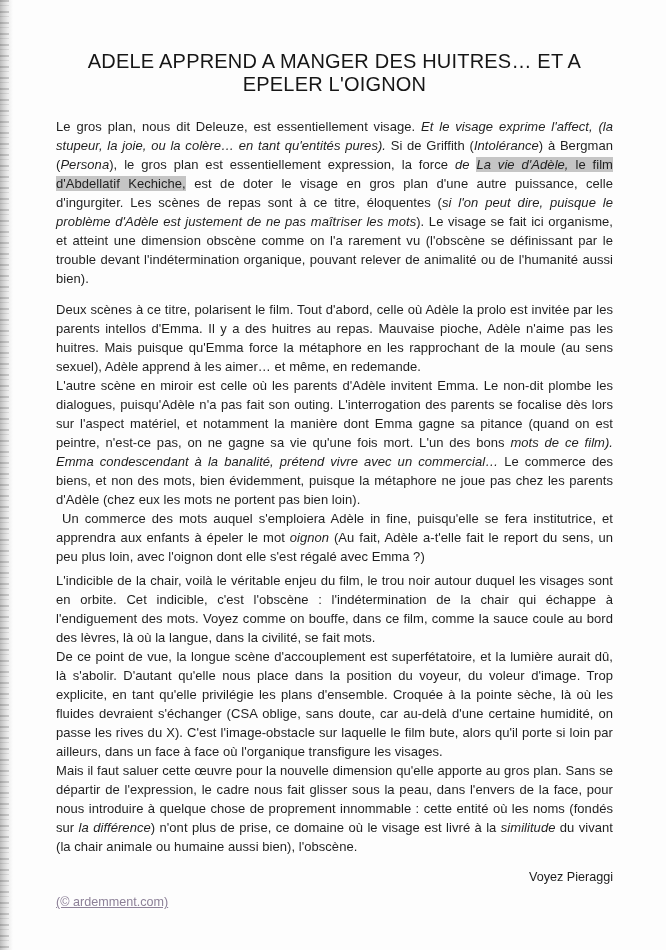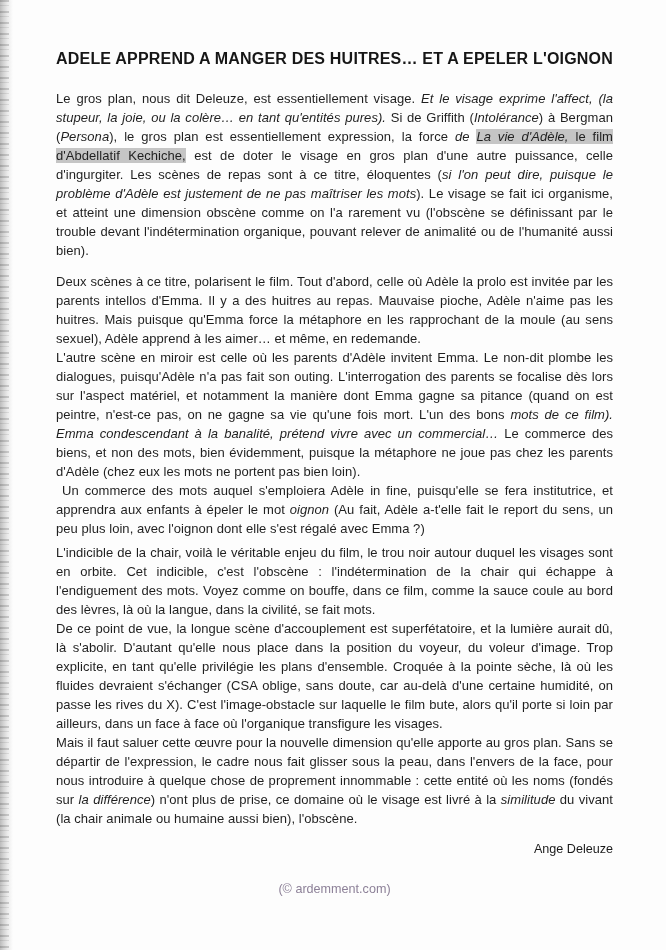--- a/index.html
+++ b/index.html
@@ -28,47 +28,47 @@
     background:repeating-linear-gradient(to bottom,
       rgba(140,140,140,.35) 0 2px, rgba(255,255,255,0) 2px 5px,
       rgba(170,170,170,.25) 5px 6px, rgba(255,255,255,0) 6px 11px);
     mix-blend-mode:multiply;
   }
   .content{
     position:absolute;left:56px;top:50px;width:557px;
     color:var(--text);
   }
   .title{
-    font-size:16px;font-weight:bold;letter-spacing:.2px;
+    font-size:20px;font-weight:normal;letter-spacing:.2px;
     text-align:center;margin:0 0 21px 0;color:#161616;
     font-family:"Liberation Sans", sans-serif;
   }
   .para{
     font-size:13px;line-height:19px;letter-spacing:.05px;
     text-align:justify;margin:0 0 12px 0;
   }
   .para.gap-large{margin-bottom:5px;}
   .run.italic{font-style:italic;}
   .run.hl{background:var(--highlight);}
   .run.italic-hl{font-style:italic;background:var(--highlight);}
   .author{
     font-size:12.6px;line-height:19px;text-align:right;
     margin-top:2px;color:#1b1b1b;
   }
   .copyright{
-    font-size:12.6px;line-height:19px;text-align:center;
-    margin-top:21px;color:var(--copyright);
+    font-size:12.6px;line-height:19px;text-align:left;
+    margin-top:6px;color:var(--copyright);text-decoration:underline;
   }
 </style>
 </head>
 <body>
 
 <div class="scan-edge"></div>
 <div class="scan-speckle"></div>
 
 <div class="content">
   <h1 class="title">ADELE APPREND A MANGER DES HUITRES… ET A EPELER L'OIGNON</h1>
   <p class="para"><span class="run normal">Le gros plan, nous dit Deleuze, est essentiellement visage. </span><span class="run italic">Et le visage exprime l'affect, (la stupeur, la joie, ou la colère… en tant qu'entités pures).</span><span class="run normal"> Si de Griffith (</span><span class="run italic">Intolérance</span><span class="run normal">) à Bergman (</span><span class="run italic">Persona</span><span class="run normal">), le gros plan est essentiellement expression, la force </span><span class="run italic">de </span><span class="run italic-hl">La vie d'Adèle,</span><span class="run hl"> le film d'Abdellatif Kechiche,</span><span class="run normal"> est de doter le visage en gros plan d'une autre puissance, celle d'ingurgiter. Les scènes de repas sont à ce titre, éloquentes (</span><span class="run italic">si l'on peut dire, puisque le problème d'Adèle est justement de ne pas maîtriser les mots</span><span class="run normal">). Le visage se fait ici organisme, et atteint une dimension obscène comme on l'a rarement vu (l'obscène se définissant par le trouble devant l'indétermination organique, pouvant relever de animalité ou de l'humanité aussi bien).</span></p>
   <p class="para gap-large"><span class="run normal">Deux scènes à ce titre, polarisent le film. Tout d'abord, celle où Adèle la prolo est invitée par les parents intellos d'Emma. Il y a des huitres au repas. Mauvaise pioche, Adèle n'aime pas les huitres. Mais puisque qu'Emma force la métaphore en les rapprochant de la moule (au sens sexuel), Adèle apprend à les aimer… et même, en redemande.</span><br><span class="run normal">L'autre scène en miroir est celle où les parents d'Adèle invitent Emma. Le non-dit plombe les dialogues, puisqu'Adèle n'a pas fait son outing. L'interrogation des parents se focalise dès lors sur l'aspect matériel, et notamment la manière dont Emma gagne sa pitance (quand on est peintre, n'est-ce pas, on ne gagne sa vie qu'une fois mort. L'un des bons </span><span class="run italic">mots de ce film). Emma condescendant à la banalité, prétend vivre avec un commercial…</span><span class="run normal"> Le commerce des biens, et non des mots, bien évidemment, puisque la métaphore ne joue pas chez les parents d'Adèle (chez eux les mots ne portent pas bien loin).</span><br><span class="run normal">&nbsp;Un commerce des mots auquel s'emploiera Adèle in fine, puisqu'elle se fera institutrice, et apprendra aux enfants à épeler le mot </span><span class="run italic">oignon</span><span class="run normal"> (Au fait, Adèle a-t'elle fait le report du sens, un peu plus loin, avec l'oignon dont elle s'est régalé avec Emma ?)</span></p>
   <p class="para"><span class="run normal">L'indicible de la chair, voilà le véritable enjeu du film, le trou noir autour duquel les visages sont en orbite. Cet indicible, c'est l'obscène : l'indétermination de la chair qui échappe à l'endiguement des mots. Voyez comme on bouffe, dans ce film, comme la sauce coule au bord des lèvres, là où la langue, dans la civilité, se fait mots.</span><br><span class="run normal">De ce point de vue, la longue scène d'accouplement est superfétatoire, et la lumière aurait dû, là s'abolir. D'autant qu'elle nous place dans la position du voyeur, du voleur d'image. Trop explicite, en tant qu'elle privilégie les plans d'ensemble. Croquée à la pointe sèche, là où les fluides devraient s'échanger (CSA oblige, sans doute, car au-delà d'une certaine humidité, on passe les rives du X). C'est l'image-obstacle sur laquelle le film bute, alors qu'il porte si loin par ailleurs, dans un face à face où l'organique transfigure les visages.</span><br><span class="run normal">Mais il faut saluer cette œuvre pour la nouvelle dimension qu'elle apporte au gros plan. Sans se départir de l'expression, le cadre nous fait glisser sous la peau, dans l'envers de la face, pour nous introduire à quelque chose de proprement innommable : cette entité où les noms (fondés sur </span><span class="run italic">la différence</span><span class="run normal">) n'ont plus de prise, ce domaine où le visage est livré à la </span><span class="run italic">similitude</span><span class="run normal"> du vivant (la chair animale ou humaine aussi bien), l'obscène.</span></p>
-  <div class="author">Ange Deleuze</div>
+  <div class="author">Voyez Pieraggi</div>
   <div class="copyright">(© ardemment.com)</div>
 </div>
 
 </body></html>

